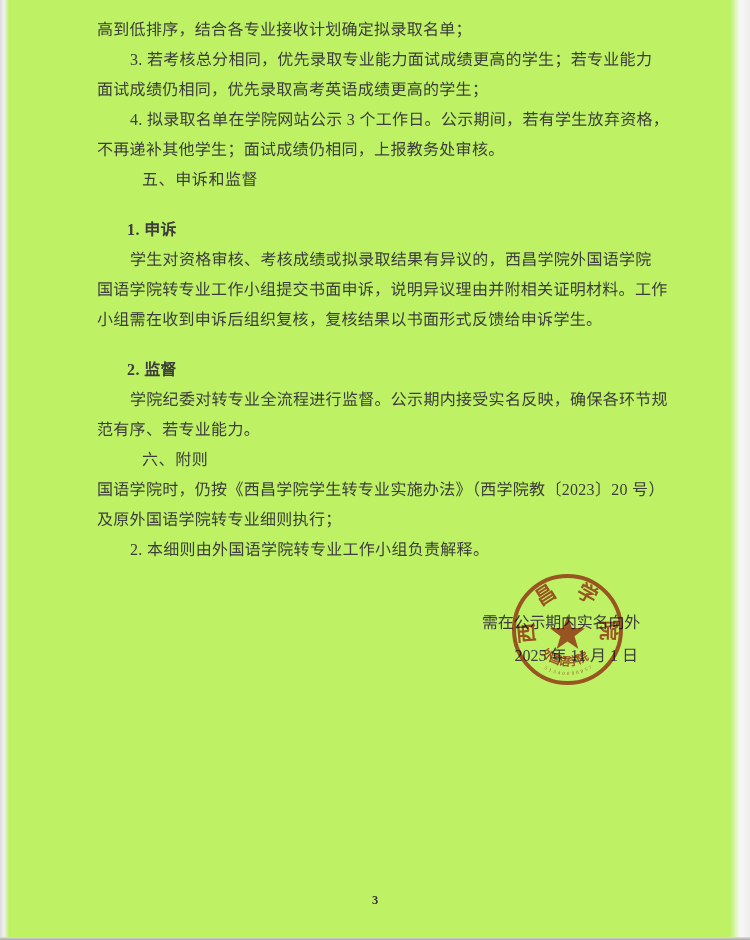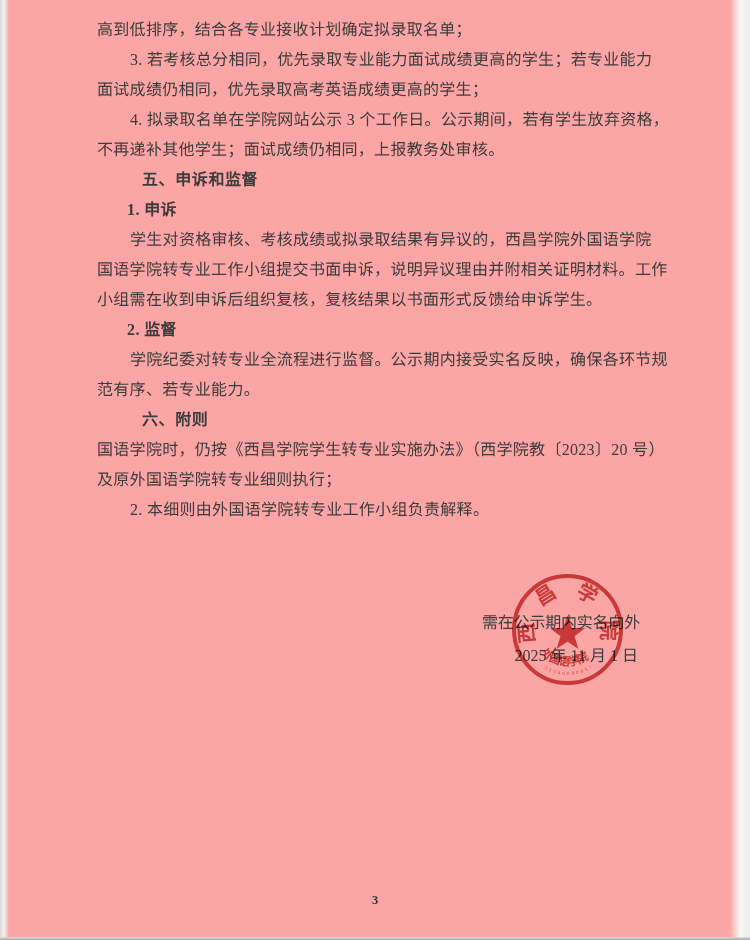--- a/index.html
+++ b/index.html
@@ -3,34 +3,34 @@
 <meta charset="utf-8">
 <style>
   html,body{margin:0;padding:0;}
   body{
     width:750px;height:940px;
     background:#ffffff;
     font-family:"Liberation Serif","DejaVu Sans",serif;
     overflow:hidden;
     position:relative;
   }
-  .page{position:absolute;inset:0;background:#fca5a5;}
+  .page{position:absolute;inset:0;background:#bef264;}
   
   .edge-left{position:absolute;left:0;top:0;width:9px;height:940px;
     background:linear-gradient(to right,#dcdcdc 0%,#f1f1f1 45%,rgba(255,255,255,0) 100%);}
   .edge-right{position:absolute;right:0;top:0;width:20px;height:940px;
     background:linear-gradient(to left,#ededed 0%,#f8f8f8 50%,rgba(255,255,255,0) 100%);}
   .edge-bottom{position:absolute;left:0;bottom:0;width:750px;height:3px;
     background:linear-gradient(to bottom,#dfdfdf,#a6a6a6);}
 
   .content{position:absolute;left:97px;top:15px;width:546px;color:#3c3c3c;}
   .line{height:30px;line-height:30px;font-size:16px;letter-spacing:0.3px;white-space:nowrap;}
   .ind{text-indent:33px;}
-  .h1{font-weight:bold;text-indent:45px;letter-spacing:0.6px;}
-  .h2{font-weight:bold;text-indent:30px;letter-spacing:0.4px;}
+  .h1{font-weight:normal;text-indent:45px;letter-spacing:0.6px;}
+  .h2{font-weight:bold;text-indent:30px;letter-spacing:0.4px;margin-top:20px;}
 
   .sig-org{position:absolute;right:110px;top:608px;height:30px;line-height:30px;
     font-size:16px;color:#3c3c3c;letter-spacing:-0.2px;}
   .sig-date{position:absolute;right:112px;top:641px;height:30px;line-height:30px;
     font-size:16px;color:#3c3c3c;}
 
   .seal{position:absolute;left:511px;top:573px;width:113px;height:113px;
     mix-blend-mode:multiply;opacity:0.88;}
   .seal text{font-family:"Liberation Serif","DejaVu Sans",serif;}
   .seal-top{font-size:20px;font-weight:bold;}

